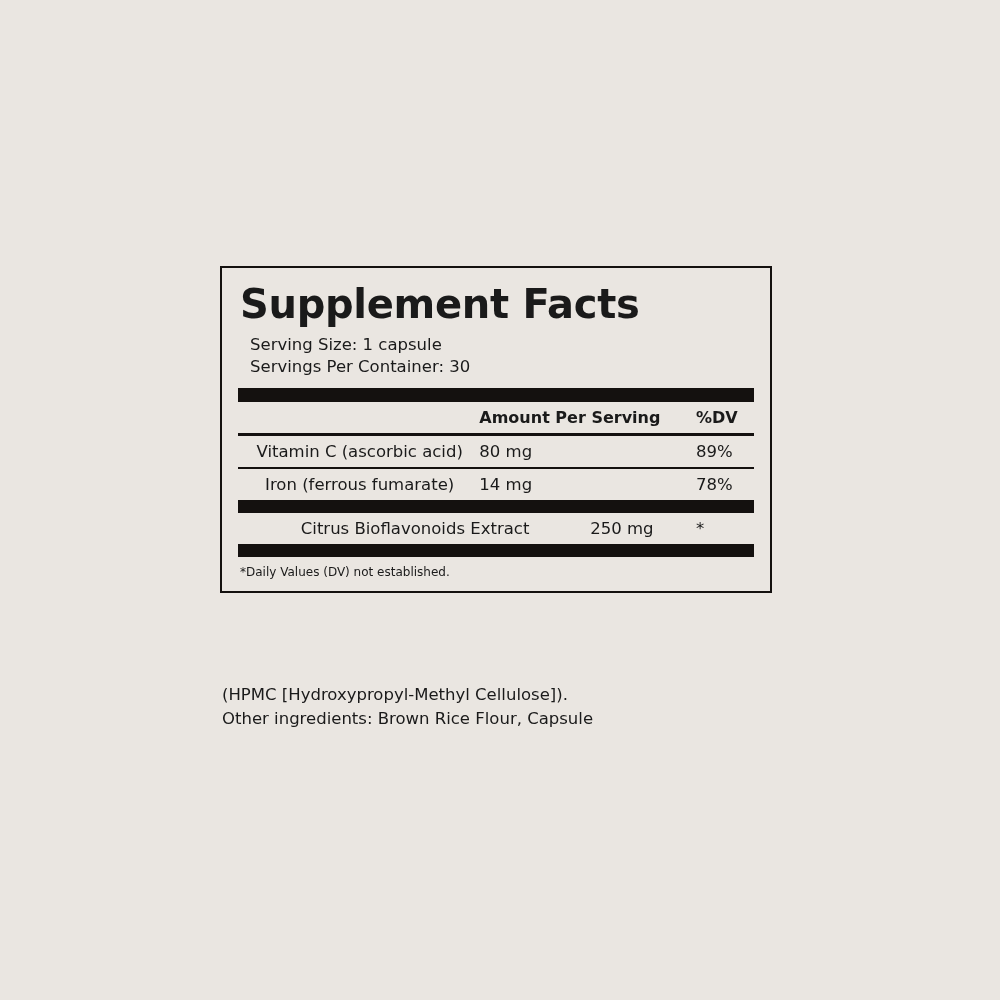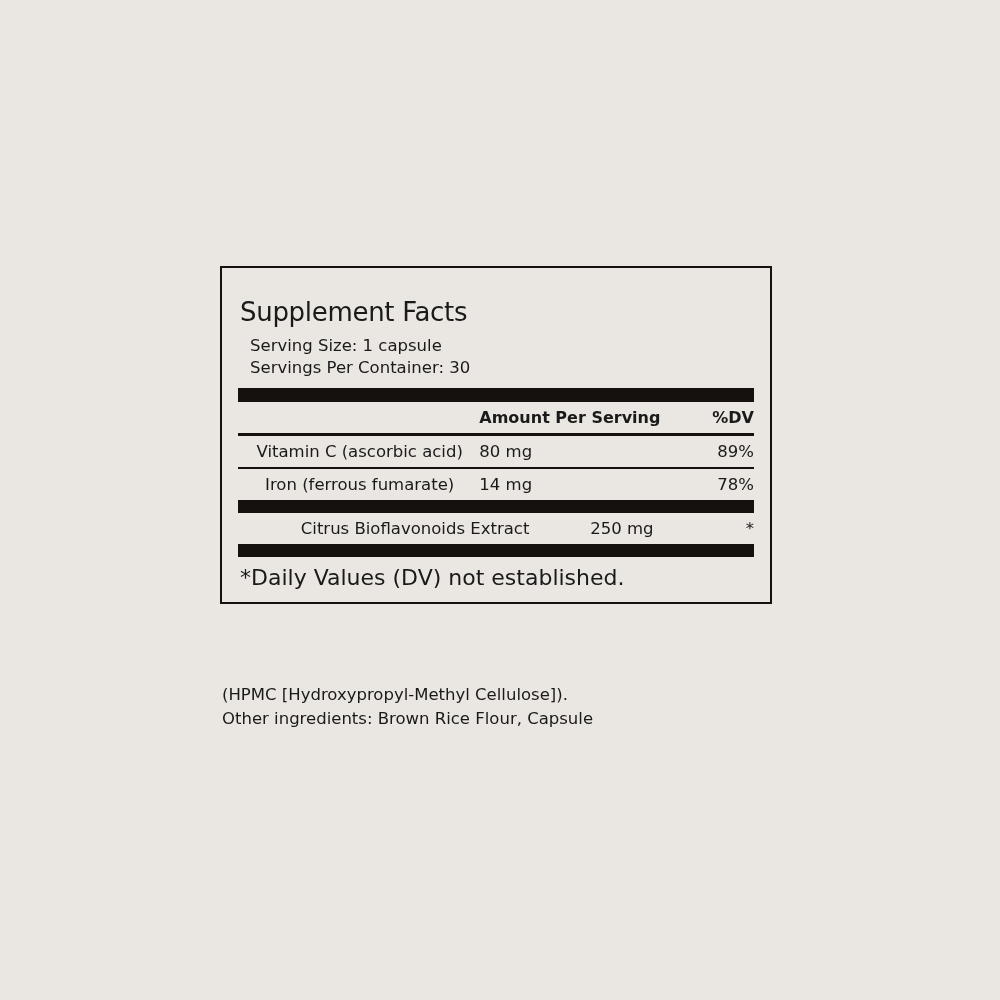--- a/index.html
+++ b/index.html
@@ -21,25 +21,25 @@
     left: 220px;
     top: 266px;
     width: 552px;
     box-sizing: border-box;
     border: 2px solid #14110f;
     background: #eae6e1;
     padding: 14px 16px 10px 16px;
   }
 
   .facts-title {
-    font-size: 26px;
-    font-weight: normal;
+    font-size: 40px;
+    font-weight: bold;
     letter-spacing: -0.3px;
     line-height: 1.1;
-    margin: 16px 0 8px 2px;
+    margin: 0 0 8px 2px;
   }
 
   .serving-line {
     font-size: 16.5px;
     line-height: 1.35;
     margin-left: 12px;
   }
 
   .bar-thick {
     height: 14px;
@@ -68,30 +68,30 @@
   table.facts td {
     padding: 6px 0 6px 0;
     vertical-align: bottom;
   }
   table.facts tr.divider td {
     padding: 0;
     height: 1px;
   }
   .col-name { text-align: center; padding-left: 2px !important; }
   .col-amt  { text-align: left; white-space: nowrap; padding-right: 6px !important; }
-  .col-dv   { text-align: right; width: 58px; white-space: nowrap; }
+  .col-dv   { text-align: left; width: 58px; white-space: nowrap; }
 
   .head-row td {
     font-weight: bold;
     font-size: 16px;
     padding: 5px 0 6px 0;
   }
 
   .footnote {
-    font-size: 22px;
+    font-size: 12px;
     margin: 8px 0 2px 2px;
   }
 
   .other-ingredients {
     position: absolute;
     left: 222px;
     top: 683px;
     width: 560px;
     font-size: 16.5px;
     line-height: 1.45;

